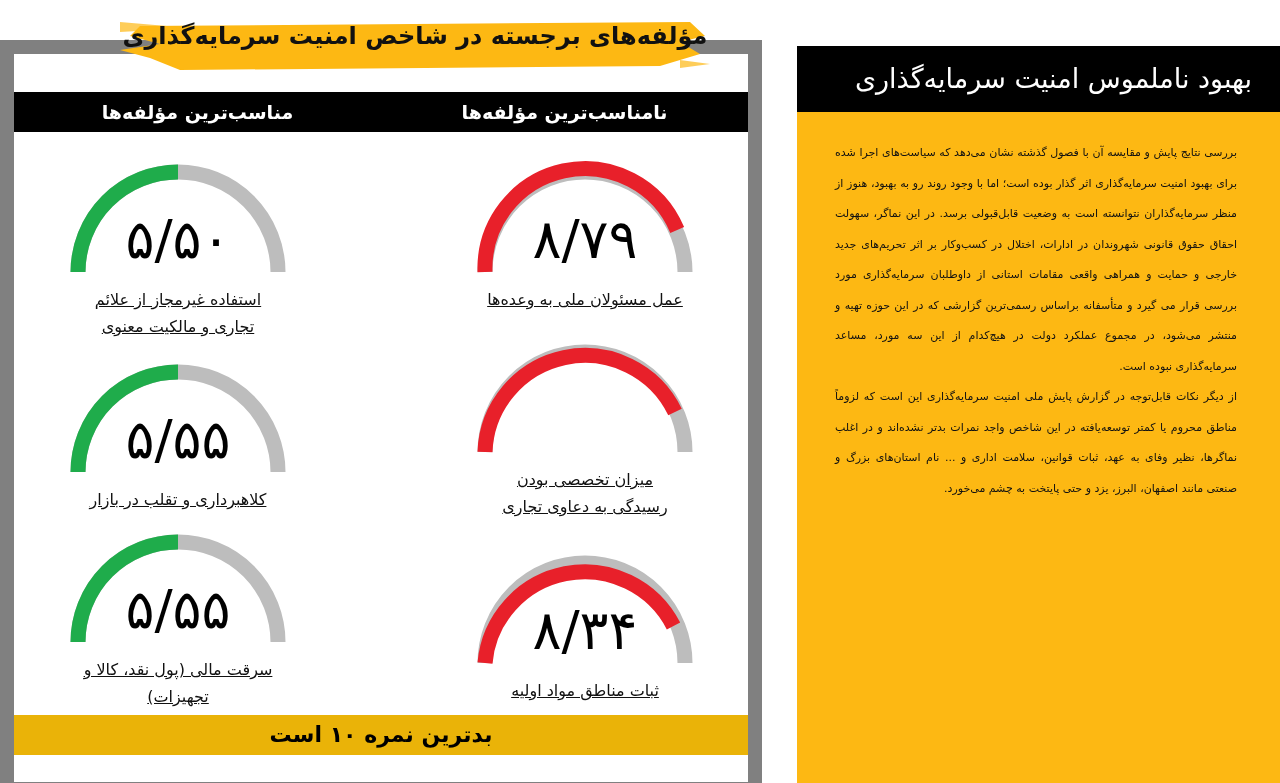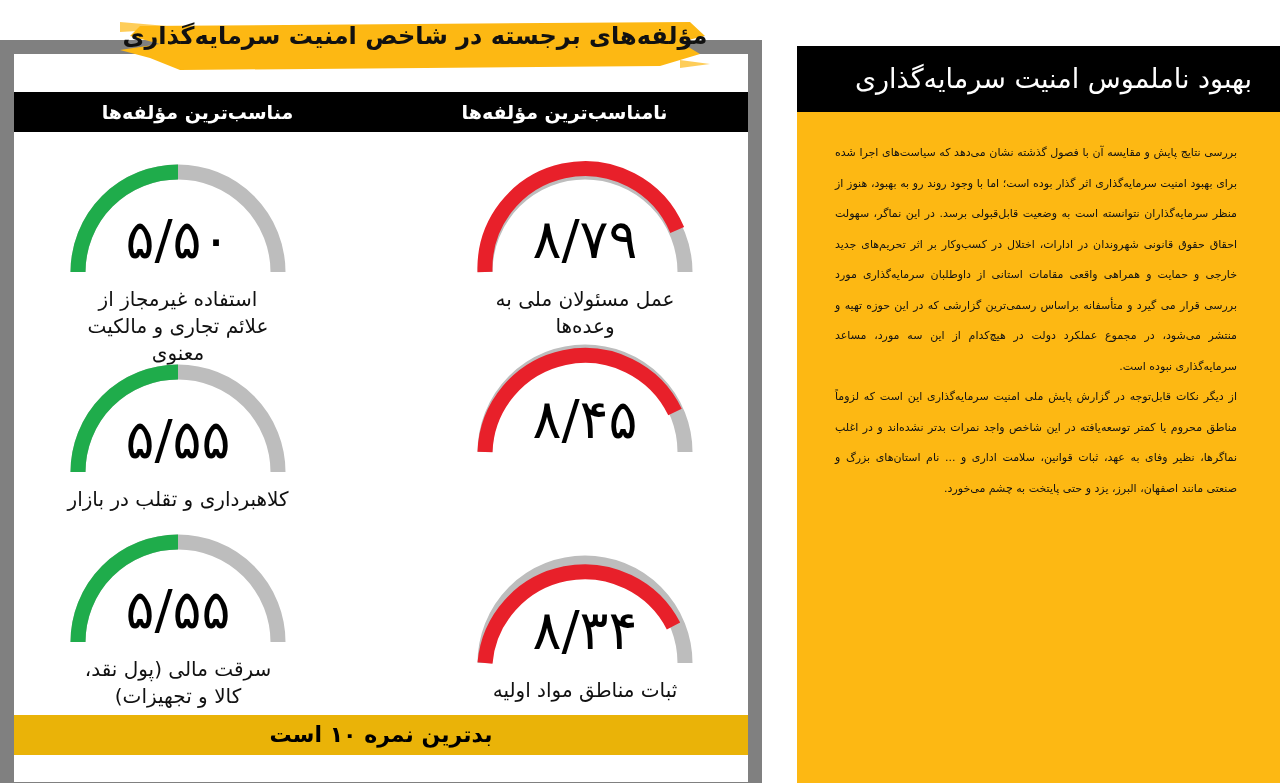--- a/index.html
+++ b/index.html
@@ -7,21 +7,21 @@
   .frame{position:absolute;left:0;top:40px;width:762px;height:743px;background:#808080;}
   .inner{position:absolute;left:14px;top:14px;width:734px;height:728px;background:#ffffff;}
   .col-header{position:absolute;left:0;top:38px;width:734px;height:40px;background:#000;color:#fff;display:flex;direction:rtl;}
   .col-header div{flex:1;text-align:center;font-weight:bold;font-size:19px;line-height:40px;}
   .banner{position:absolute;left:120px;top:14px;width:590px;height:64px;}
   .banner svg{position:absolute;left:0;top:0;}
   .banner-title{position:absolute;left:0;top:0;width:590px;height:64px;text-align:center;direction:rtl;font-weight:bold;font-size:24px;line-height:44px;color:#111;}
   .gauge{position:absolute;width:240px;text-align:center;direction:rtl;}
   .gauge svg{display:block;margin:0 auto;}
   .gauge-value{position:absolute;left:0;width:240px;text-align:center;font-weight:normal;font-size:54px;color:#000;top:58px;letter-spacing:2px;}
-  .gauge-label{font-size:20px;color:#111;line-height:27px;margin-top:4px;}
+  .gauge-label{font-size:16px;color:#111;line-height:27px;margin-top:4px;text-decoration:underline;}
   .footer{position:absolute;left:0;top:661px;width:734px;height:40px;background:#eab308;text-align:center;direction:rtl;font-weight:bold;font-size:22px;line-height:40px;color:#000;}
   .right-title{position:absolute;left:797px;top:46px;width:513px;height:66px;background:#000;color:#fff;direction:rtl;text-align:center;font-size:27px;line-height:66px;}
   .right-body{position:absolute;left:797px;top:112px;width:483px;height:671px;background:#fdb813;}
   .right-text{position:absolute;left:38px;top:26px;width:402px;direction:rtl;text-align:justify;font-size:11px;line-height:30.5px;color:#111;}
   .right-text p{margin:0;}
 </style>
 </head>
 <body>
 
 <div class="frame">
@@ -37,21 +37,21 @@
         <path d="M20 122 A100 100 0 0 1 212.2 80" fill="none" stroke="#e8202a" stroke-width="15"></path>
       </svg>
       <div class="gauge-value">۸/۷۹</div>
       <div class="gauge-label" style="margin-top:6px;">عمل مسئولان ملی به وعده‌ها</div>
     </div>
     <div class="gauge" style="left:451px;top:276px;">
       <svg width="240" height="130">
         <path d="M20 122 A100 100 0 0 1 220 122" fill="none" stroke="#bdbdbd" stroke-width="15"></path>
         <path d="M20 122 A100 100 0 0 1 210 82" fill="none" stroke="#e8202a" stroke-width="15"></path>
       </svg>
-      <div class="gauge-value">۸/۴۵</div>
+      <div class="gauge-label" style="width:180px;margin:6px auto 0;">میزان تخصصی بودن رسیدگی به دعاوی تجاری</div>
     </div>
     <div class="gauge" style="left:451px;top:487px;">
       <svg width="240" height="130">
         <path d="M20 122 A100 100 0 0 1 220 122" fill="none" stroke="#bdbdbd" stroke-width="15"></path>
         <path d="M20 122 A100 100 0 0 1 208.5 85" fill="none" stroke="#e8202a" stroke-width="15"></path>
       </svg>
       <div class="gauge-value">۸/۳۴</div>
       <div class="gauge-label" style="margin-top:6px;">ثبات مناطق مواد اولیه</div>
     </div>
 

